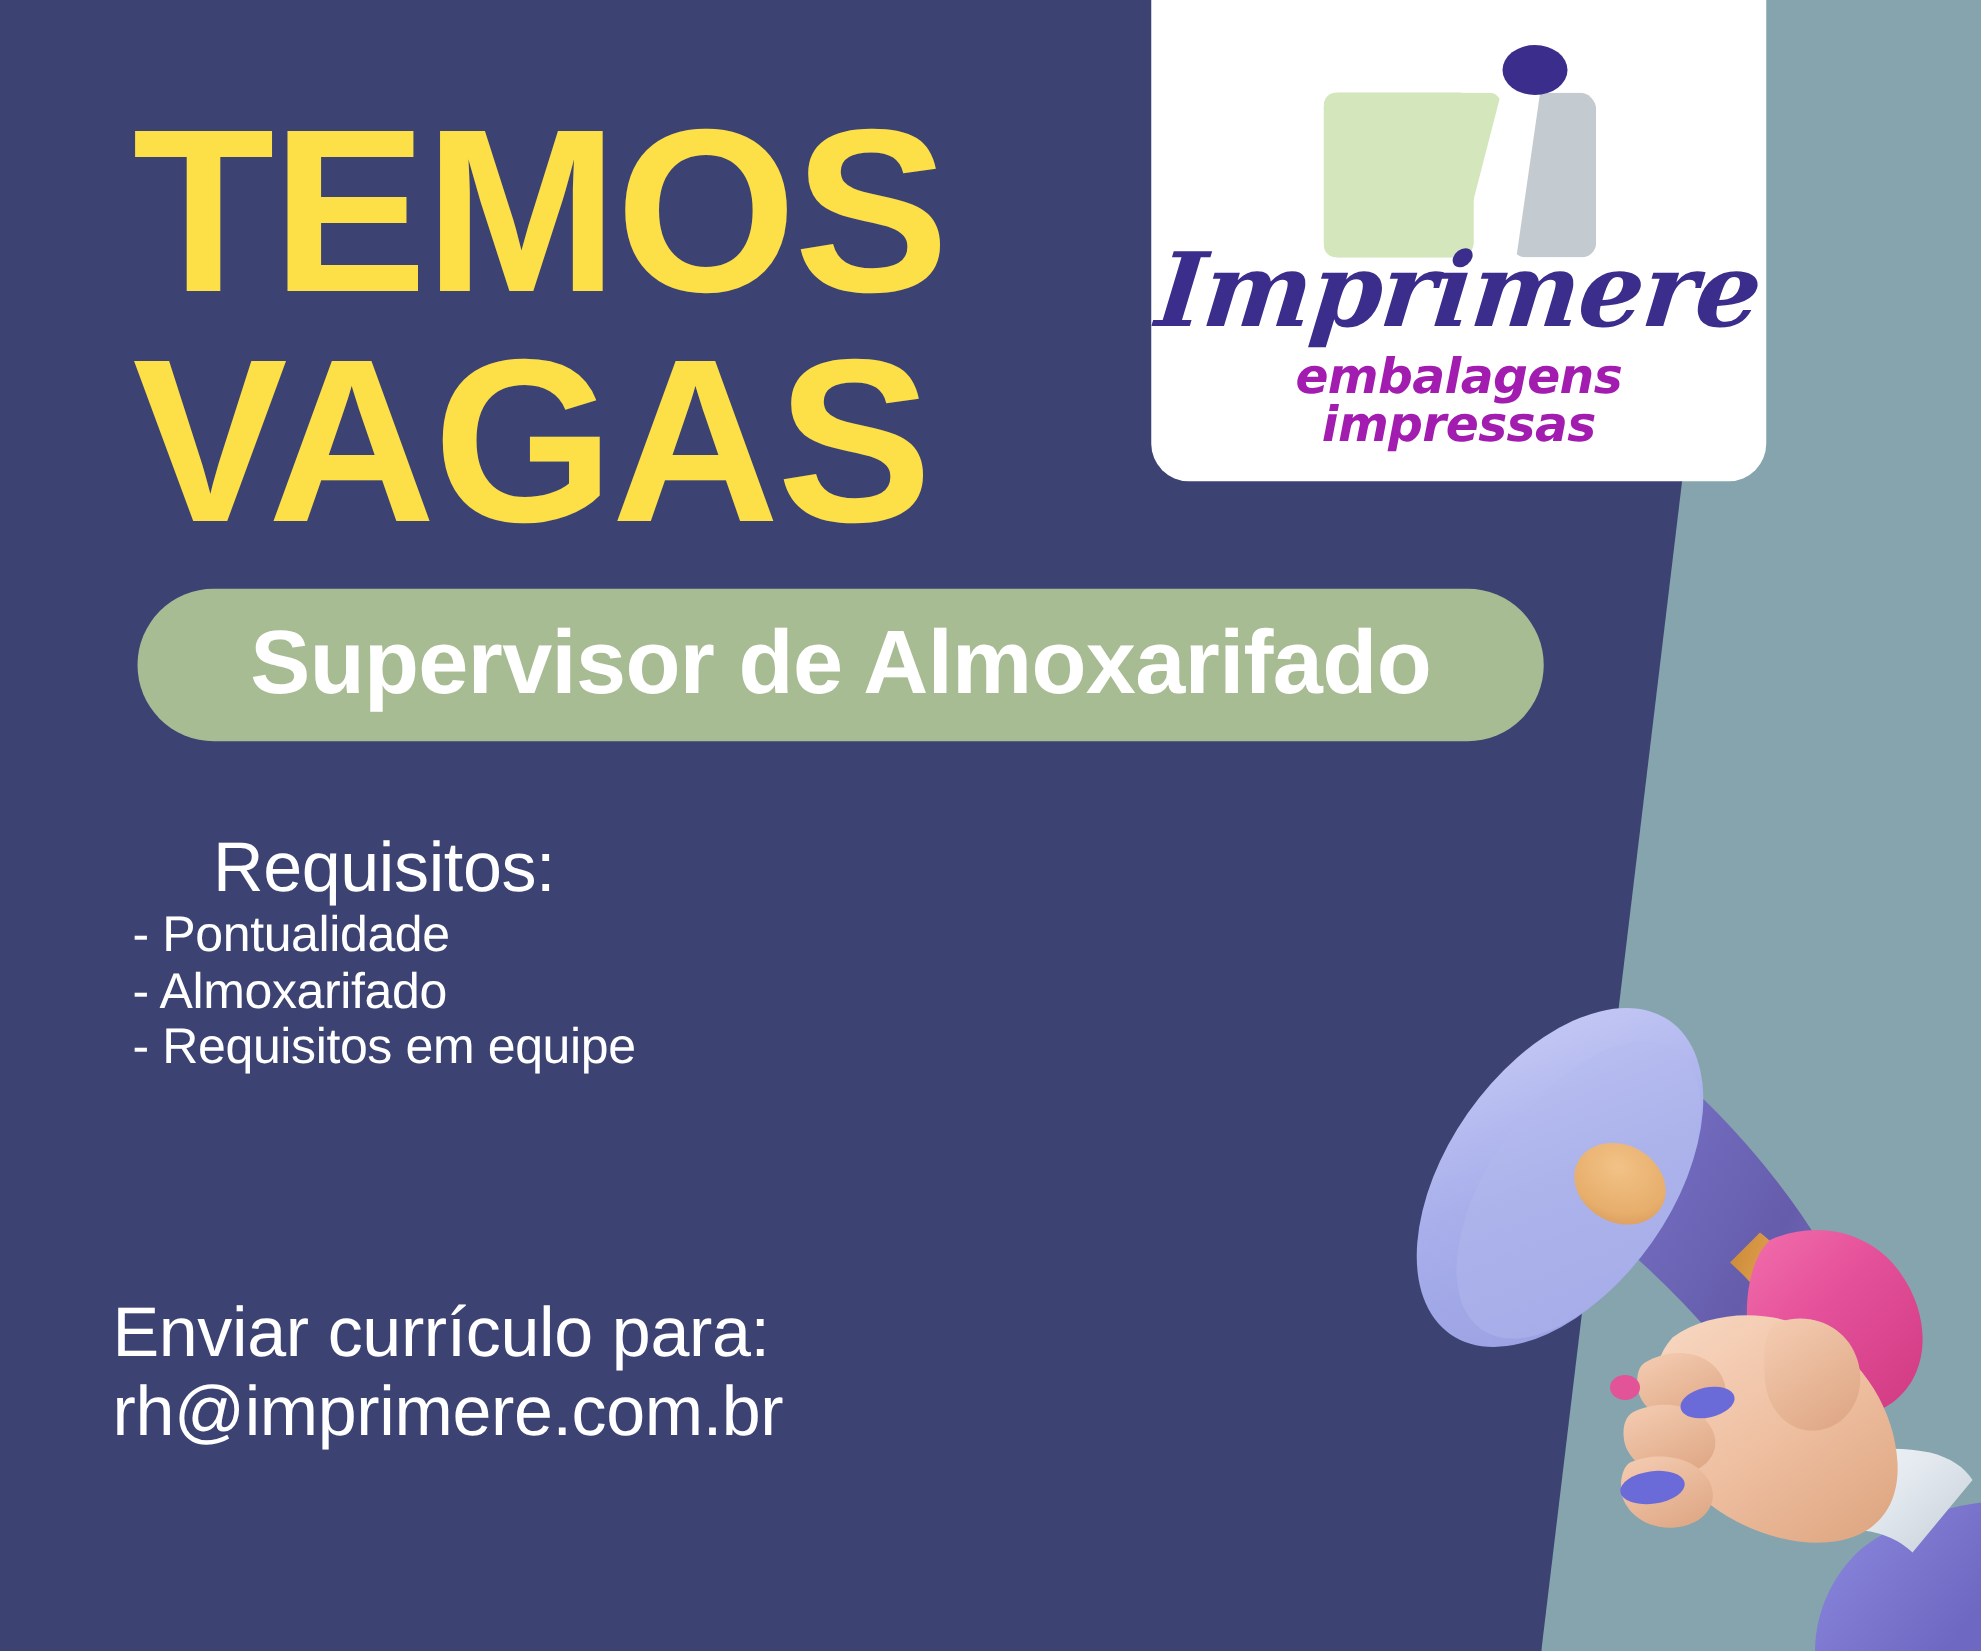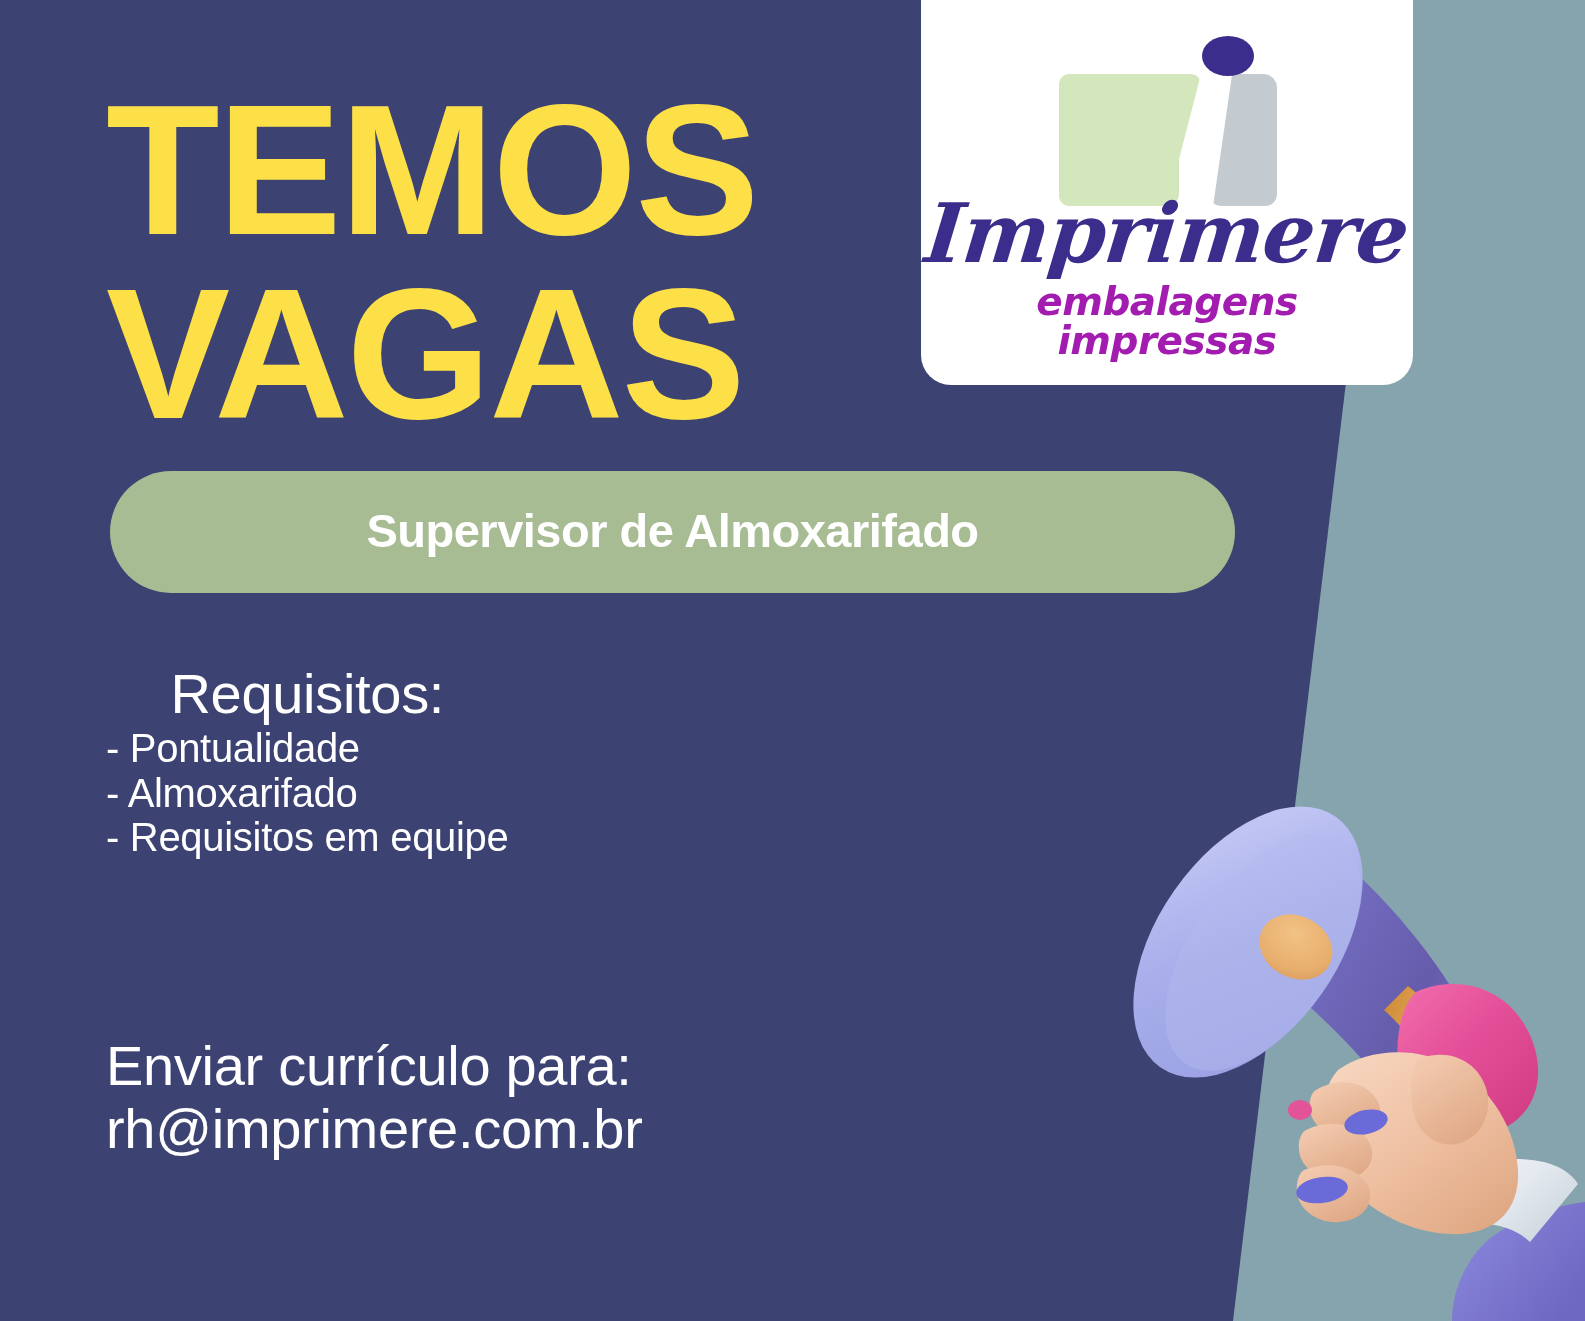--- a/index.html
+++ b/index.html
@@ -135,21 +135,21 @@
     height: 122px;
     background: #A8BC94;
     border-radius: 61px;
     display: flex;
     align-items: center;
     justify-content: center;
   }
   .job-pill-label {
     color: #ffffff;
     font-weight: 700;
-    font-size: 47px;
+    font-size: 72px;
     letter-spacing: -0.5px;
     line-height: 1;
     padding-bottom: 4px;
   }
 
   
   .body-block {
     position: absolute;
     left: 106px;
     top: 663px;
@@ -168,21 +168,21 @@
     padding: 0;
   }
   .req-list li {
     font-size: 40px;
     line-height: 1.12;
     letter-spacing: -0.3px;
     white-space: nowrap;
   }
   .contact-block {
     position: absolute;
-    left: 106px;
+    left: 90px;
     top: 1035px;
     color: #ffffff;
   }
   .contact-line {
     font-size: 56px;
     line-height: 1.12;
     letter-spacing: -0.3px;
     white-space: nowrap;
   }
 

